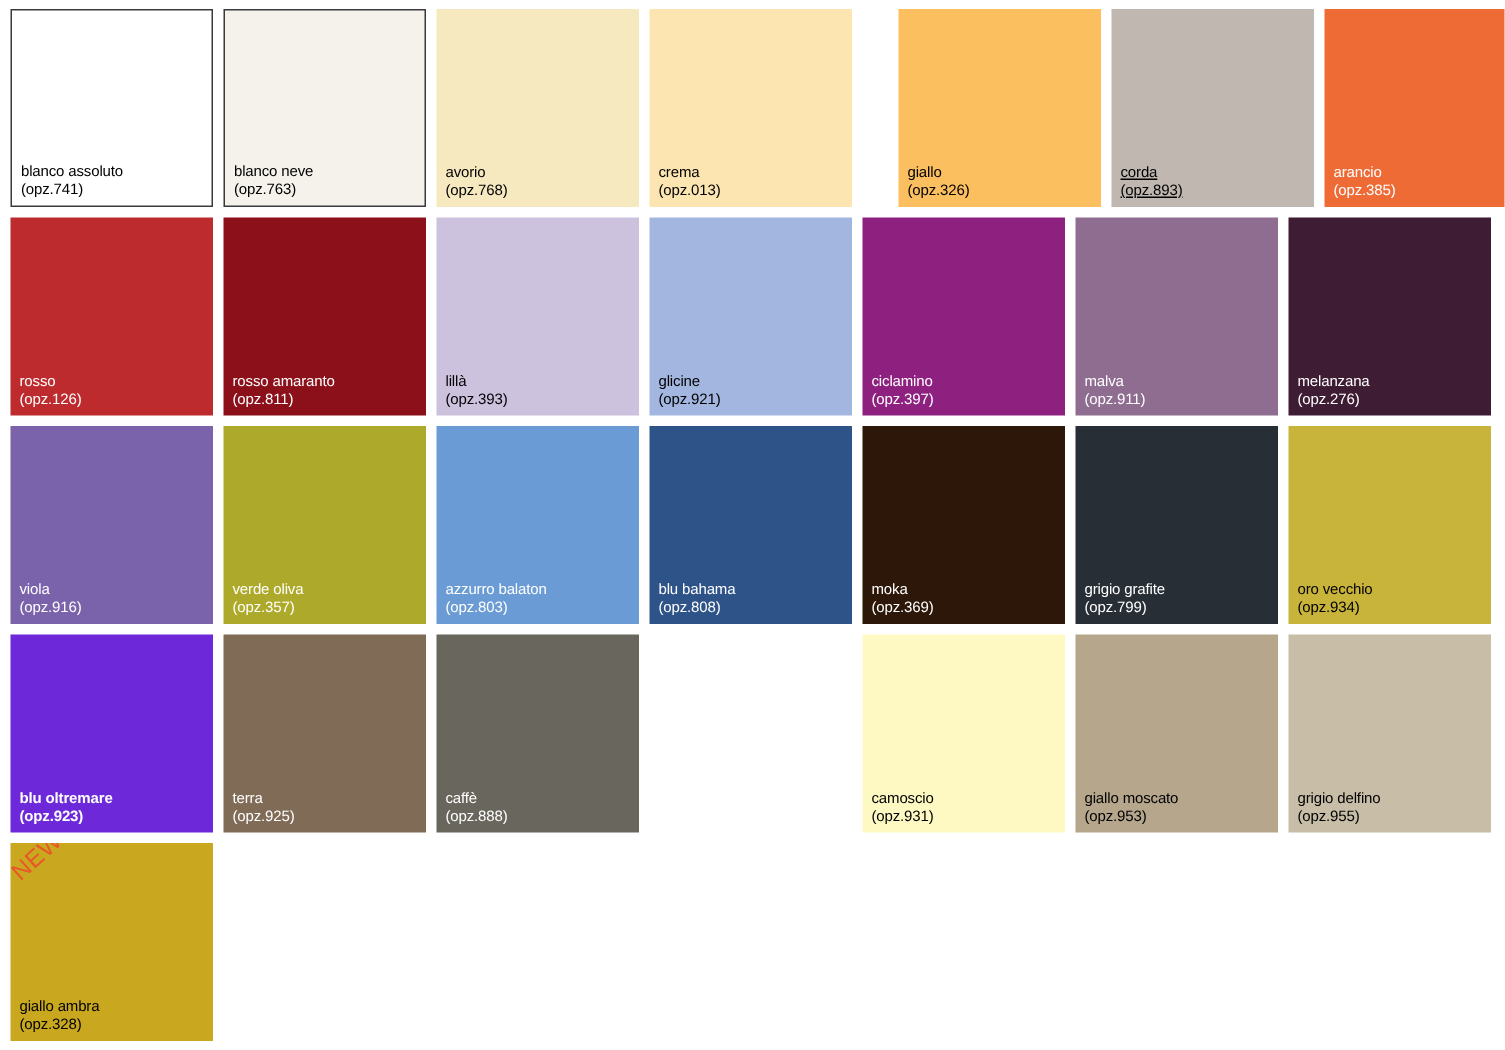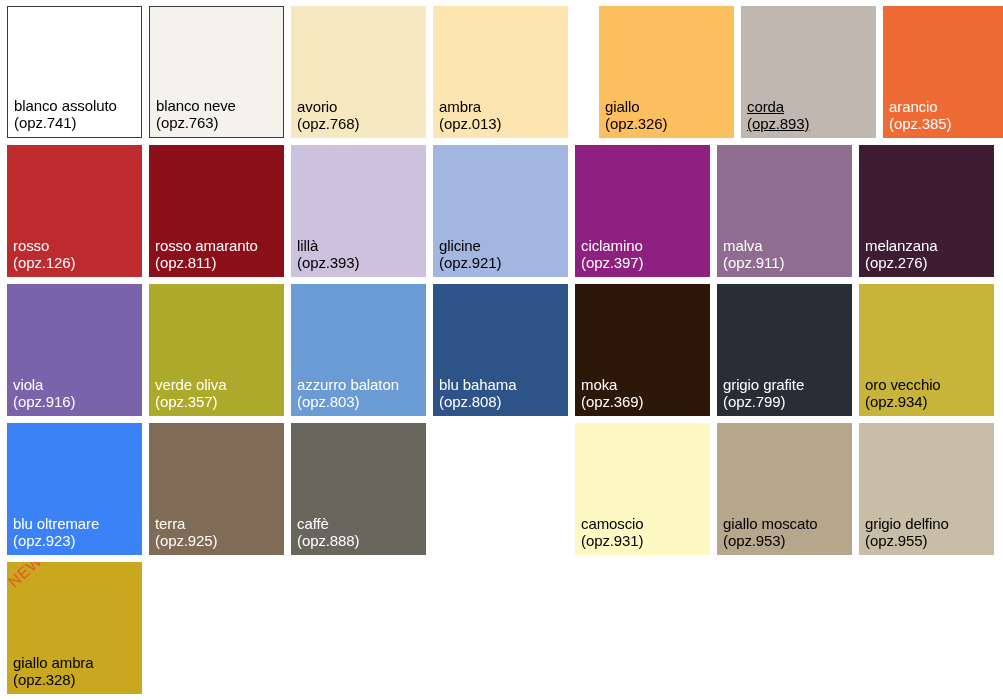--- a/index.html
+++ b/index.html
@@ -40,21 +40,21 @@
 
   .swatch.bordered {
     border: 1px solid #3a3a3e;
   }
 
   .swatch-label {
     position: absolute;
     left: 6px;
     bottom: 5px;
     line-height: 1.13;
-    font-size: 15px;
+    font-size: 10px;
     letter-spacing: -0.1px;
     white-space: nowrap;
     font-family: "Liberation Sans", sans-serif;
   }
 
   .swatch-name { display: block; }
   .swatch-code { display: block; }
 
   .new-badge {
     position: absolute;
@@ -86,21 +86,21 @@
         </div>
       </div>
       <div class="swatch" style="background: rgb(246, 233, 191);">
         <div class="swatch-label" style="color: rgb(0, 0, 0);">
           <span class="swatch-name">avorio</span>
           <span class="swatch-code">(opz.768)</span>
         </div>
       </div>
       <div class="swatch" style="background: rgb(252, 229, 176);">
         <div class="swatch-label" style="color: rgb(0, 0, 0);">
-          <span class="swatch-name">ambra</span>
+          <span class="swatch-name">crema</span>
           <span class="swatch-code">(opz.013)</span>
         </div>
       </div>
       <div class="swatch" style="background: rgb(252, 191, 95); margin-left: 24px;">
         <div class="swatch-label" style="color: rgb(0, 0, 0);">
           <span class="swatch-name">giallo</span>
           <span class="swatch-code">(opz.326)</span>
         </div>
       </div>
       <div class="swatch" style="background: rgb(191, 183, 176);">
@@ -198,21 +198,21 @@
         </div>
       </div>
       <div class="swatch" style="background: rgb(201, 180, 59);">
         <div class="swatch-label" style="color: rgb(0, 0, 0);">
           <span class="swatch-name">oro vecchio</span>
           <span class="swatch-code">(opz.934)</span>
         </div>
       </div>
     </div>
     <div class="swatch-row">
-      <div class="swatch" style="background: #3b82f6;">
+      <div class="swatch" style="background: #6d28d9; font-weight: bold;">
         <div class="swatch-label" style="color: rgb(255, 255, 255);">
           <span class="swatch-name">blu oltremare</span>
           <span class="swatch-code">(opz.923)</span>
         </div>
       </div>
       <div class="swatch" style="background: rgb(128, 107, 86);">
         <div class="swatch-label" style="color: rgb(255, 255, 255);">
           <span class="swatch-name">terra</span>
           <span class="swatch-code">(opz.925)</span>
         </div>

